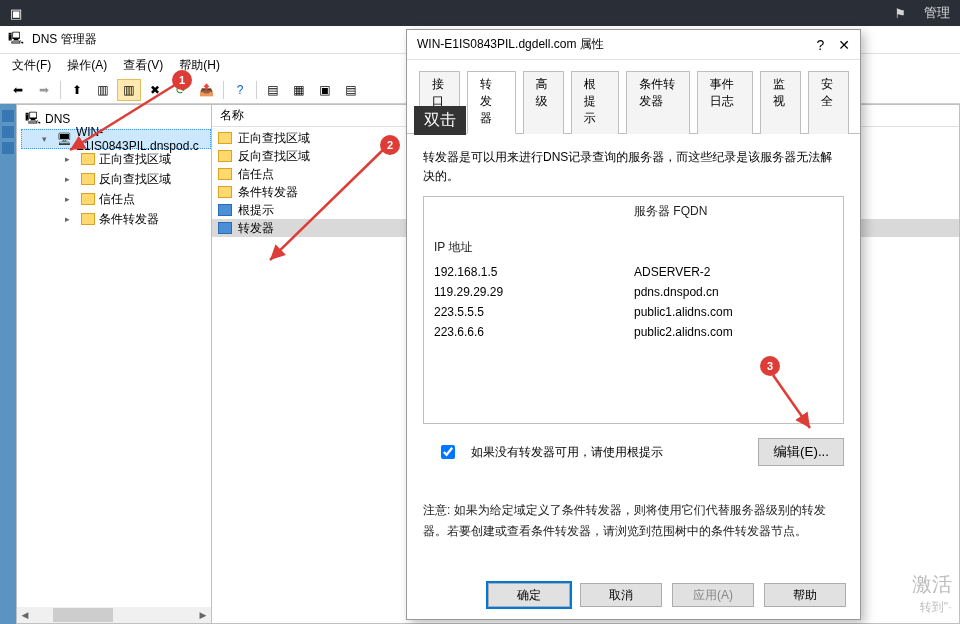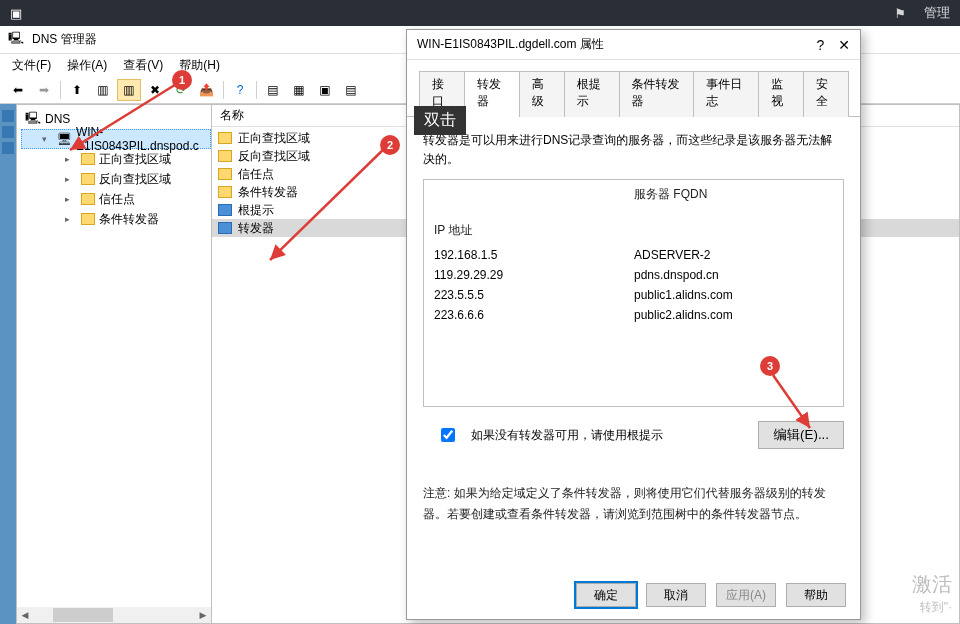--- a/index.html
+++ b/index.html
@@ -34,39 +34,39 @@
     .fl-icon.blue { background: #4a90d9; border-color: #2b6cb0; }
     .scrollbar-h { position: absolute; bottom: 0; left: 0; right: 0; height: 16px; background: #f0f0f0; display: flex; align-items: center; }
     .scrollbar-h .thumb { width: 60px; height: 14px; background: #cdcdcd; margin-left: 20px; }
     .scrollbar-h .arrow { width: 16px; height: 16px; display: flex; align-items: center; justify-content: center; font-size: 9px; color: #666; }
 
     
     .dialog { position: absolute; left: 406px; top: 29px; width: 455px; height: 591px; background: #fff; border: 1px solid #999; box-shadow: 4px 4px 10px rgba(0,0,0,.25); display: flex; flex-direction: column; }
     .dialog-titlebar { height: 30px; display: flex; align-items: center; justify-content: space-between; padding: 0 10px; border-bottom: 1px solid #e0e0e0; gap: 34px; }
     .dialog-titlebar .title { font-size: 12px; }
     .dialog-titlebar .ctr { display: flex; gap: 14px; font-size: 14px; }
-    .tab-strip { display: flex; padding: 10px 12px 0; gap: 0; border-bottom: 1px solid #bfbfbf; }
+    .tab-strip { display: flex; padding: 10px 12px 0; gap: 8px; border-bottom: 1px solid #bfbfbf; }
     .tab { padding: 4px 12px 6px; border: 1px solid #bfbfbf; border-bottom: none; background: #fff; position: relative; top: 1px; margin-right: -1px; }
     .tab.active { background: #fff; border-bottom: 1px solid #fff; }
     .tab.inactive { background: #f4f4f4; }
     .tab-body { flex: 1; padding: 14px 16px; display: flex; flex-direction: column; }
     .desc { line-height: 1.6; margin-bottom: 10px; }
     .fwd-box { border: 1px solid #bfbfbf; height: 228px; display: flex; flex-direction: column; }
     .fwd-head { display: flex; padding: 6px 10px; color: #222; }
     .fwd-head .c1 { flex: 0 0 200px; margin-top: 36px; }
     .fwd-rows { flex: 1; }
     .fwd-row { display: flex; padding: 3px 10px; }
     .fwd-row .c1 { flex: 0 0 200px; }
     .ck-row { margin: 14px 0 6px; display: flex; align-items: center; justify-content: space-between; }
     .ck-row label { display: flex; align-items: center; gap: 16px; padding-left: 18px; }
     .ck-row input[type=checkbox]{ width:14px; height:14px; }
     .edit-btn { padding: 4px 14px; background: #e1e1e1; border: 1px solid #adadad; }
     .note { margin-top: 28px; line-height: 1.7; color: #222; }
     .dialog-footer { height: 48px; display: flex; align-items: center; justify-content: flex-end; gap: 10px; padding: 0 14px; border-top: none; }
-    .dbtn { width: 60px; height: 24px; background: #e1e1e1; border: 1px solid #adadad; font-size: 12px; }
+    .dbtn { width: 82px; height: 24px; background: #e1e1e1; border: 1px solid #adadad; font-size: 12px; }
     .dbtn.primary { background:#e1e1e1; outline: 2px solid #0078d7; }
     .dbtn.disabled { color: #888; }
     .tooltip-dclick { position: absolute; left: 414px; top: 106px; background: #333; color: #fff; padding: 4px 10px; font-size: 16px; border-radius: 0; }
     
     .badge { position: absolute; width: 20px; height: 20px; background: #de3c36; border-radius: 50%; color: #fff; font-size: 11px; display: flex; align-items: center; justify-content: center; font-weight: bold; }
     .arrow-svg { position: absolute; pointer-events: none; }
     .watermark { position: absolute; right: 8px; bottom: 26px; color: #bdbdbd; font-size: 20px; }
     .watermark2 { position: absolute; right: 8px; bottom: 8px; color: #bdbdbd; font-size: 12px; }
   </style>
 </head>

